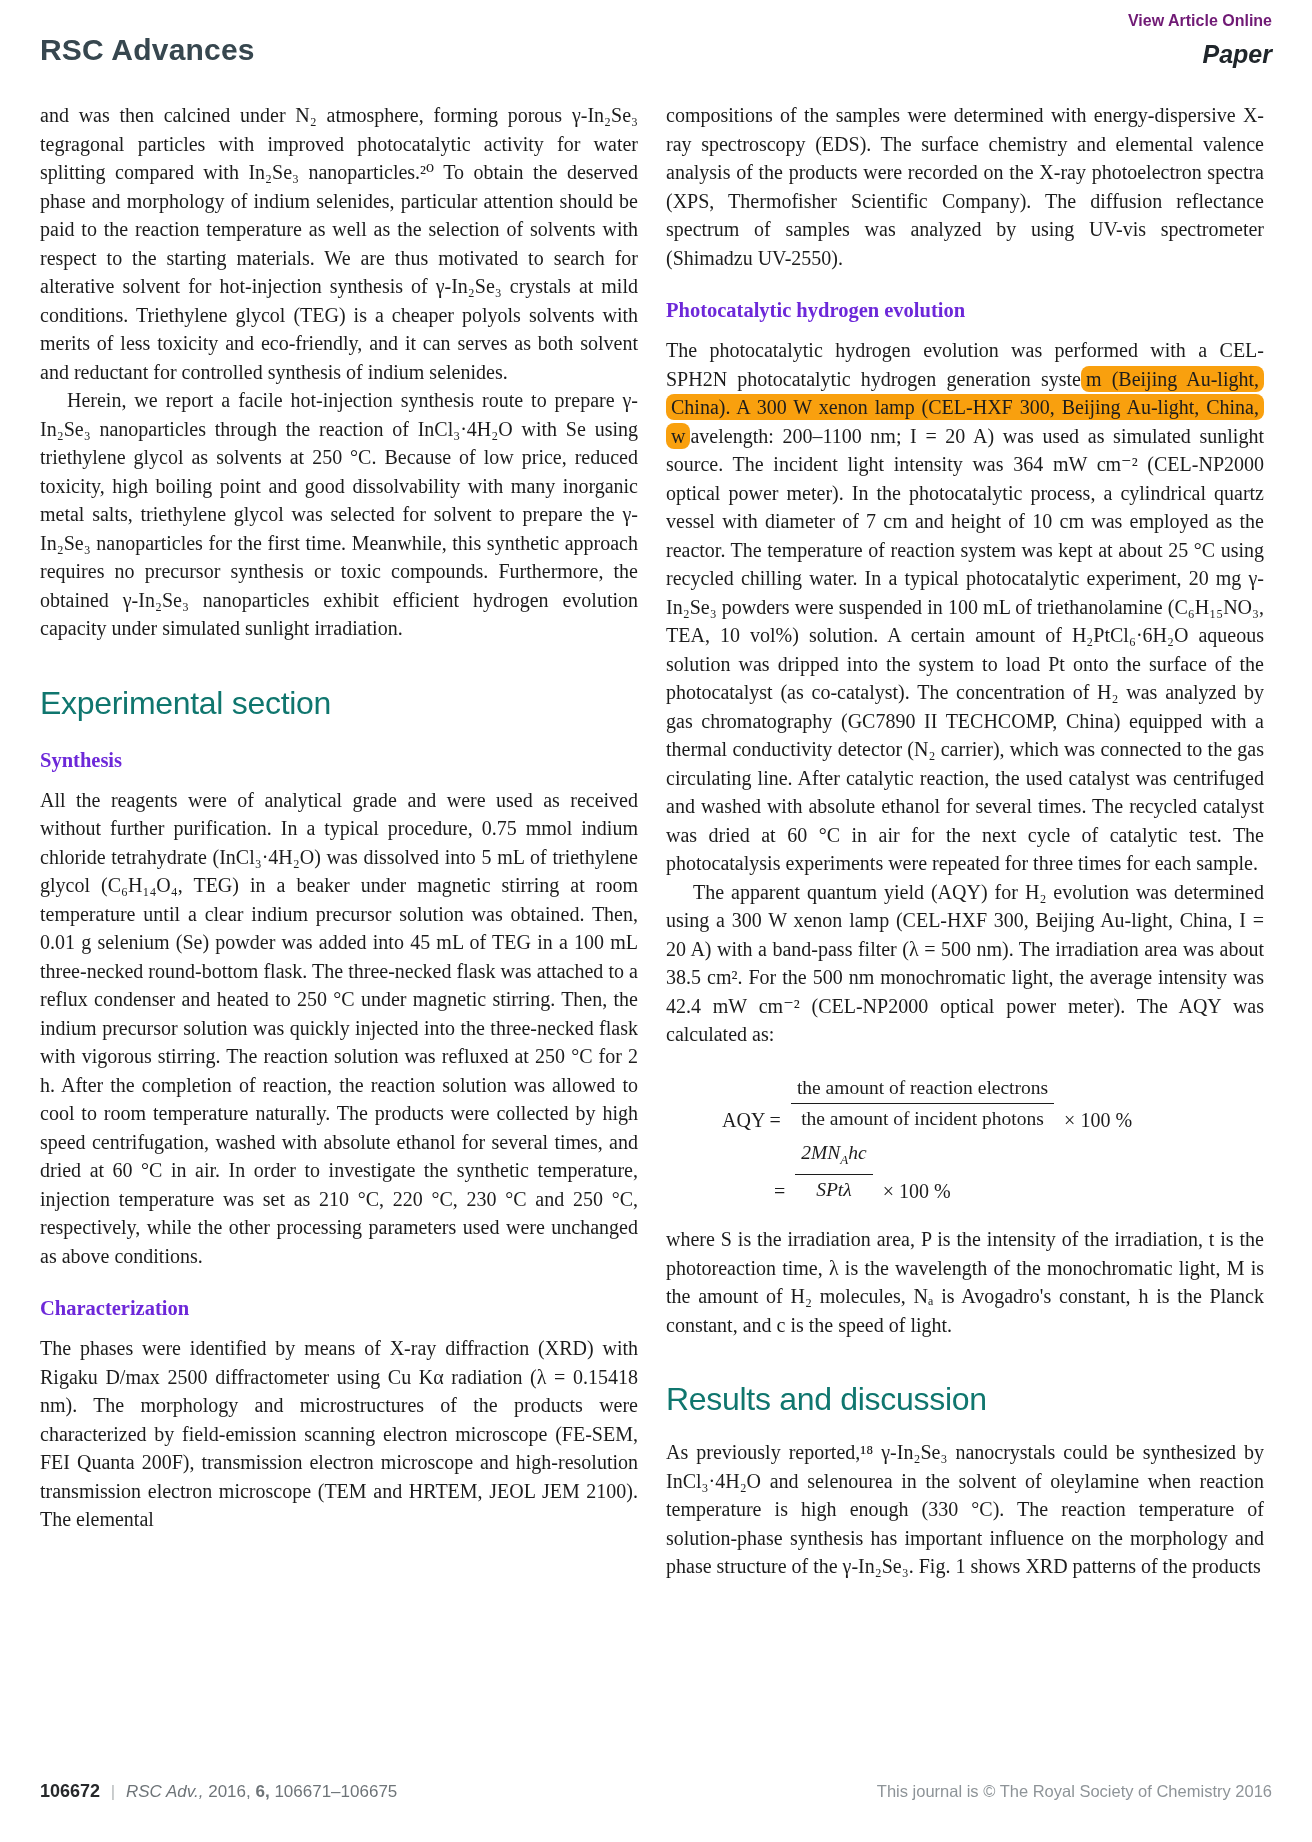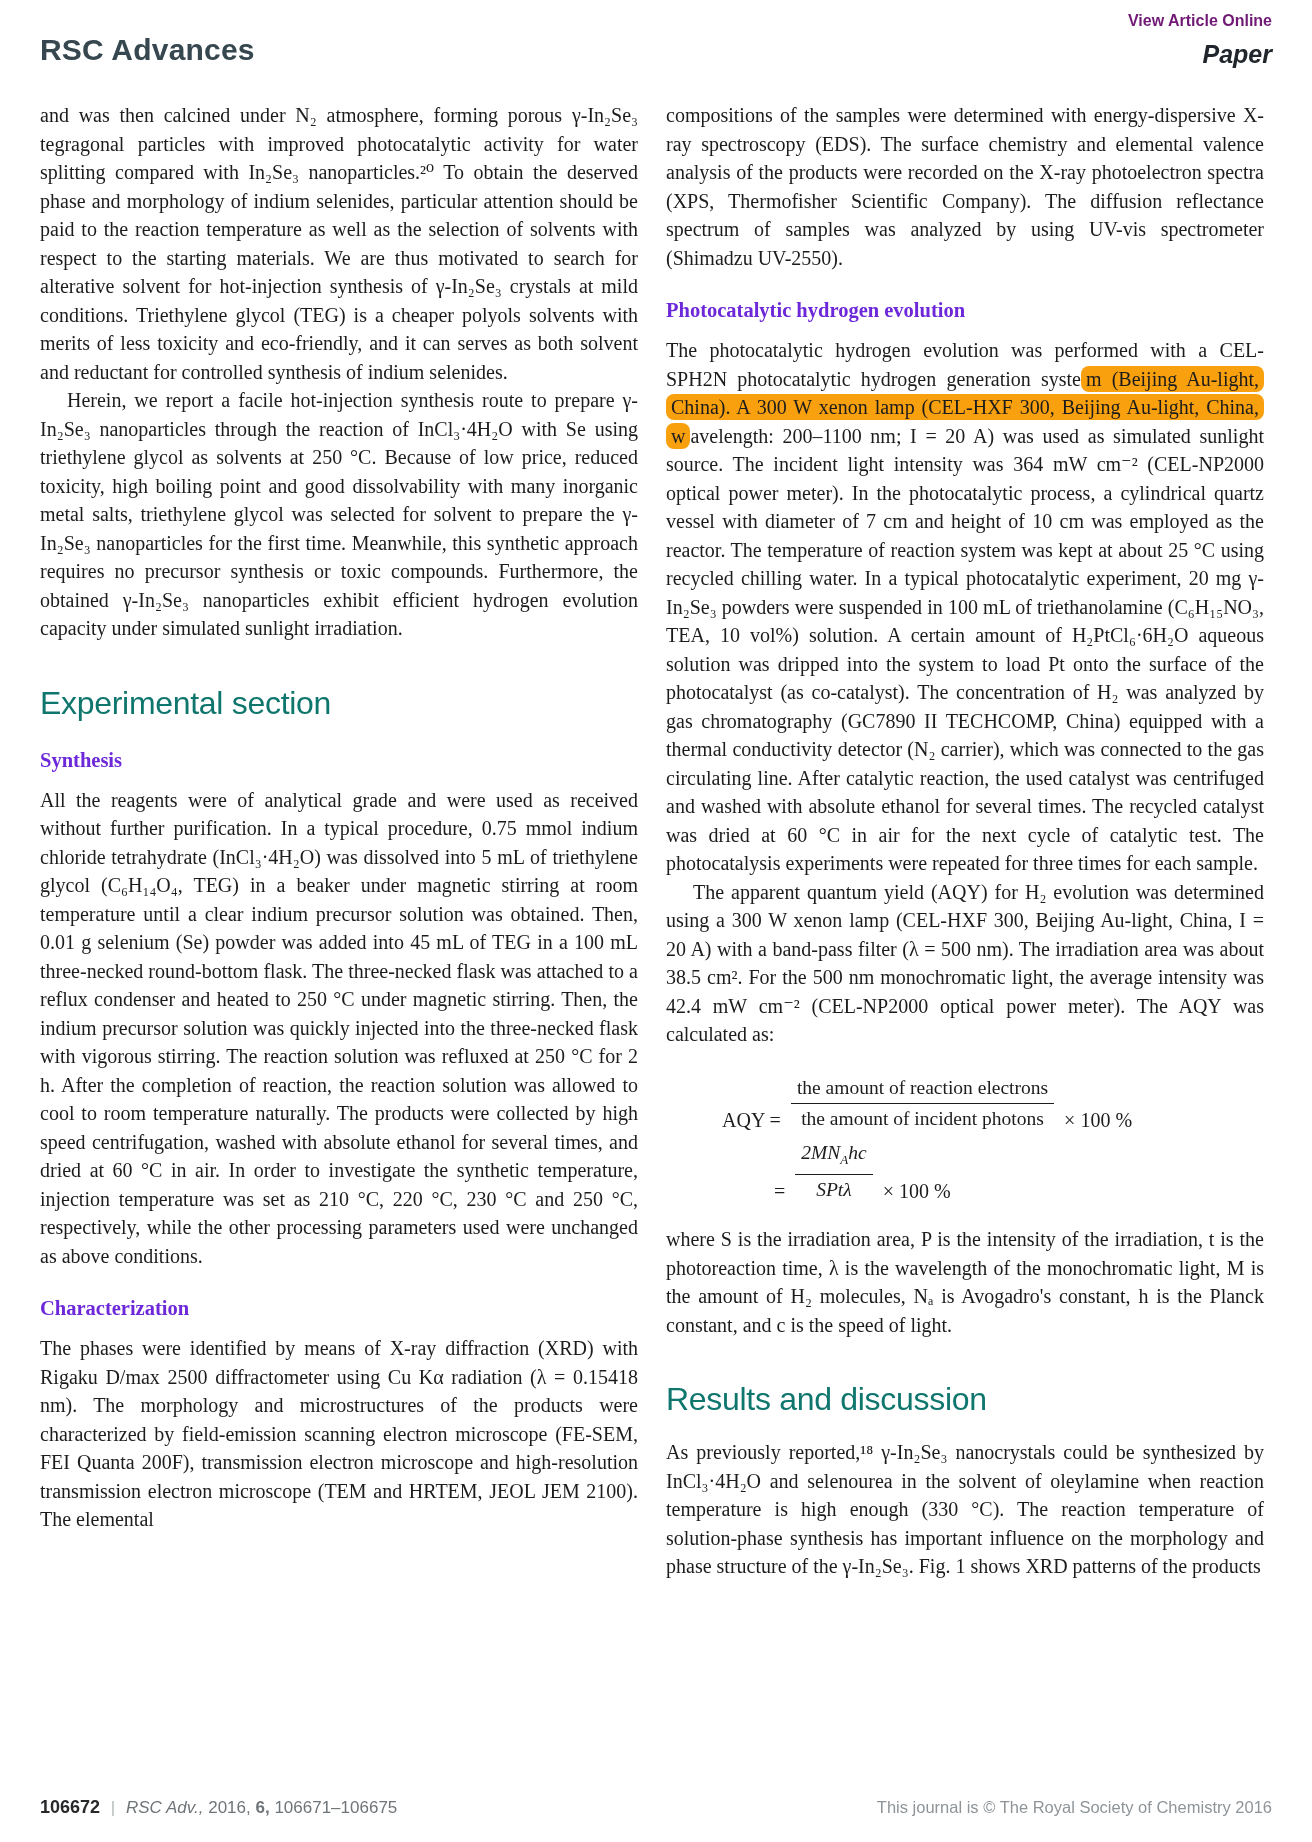--- a/index.html
+++ b/index.html
@@ -68,21 +68,21 @@
   .eq-lhs { margin-right: 10px; white-space: nowrap; }
   .frac { display: inline-block; text-align: center; vertical-align: middle; }
   .frac .num { display: block; padding: 0 6px 2px 6px; border-bottom: 1.6px solid #1c1c1c; font-size: 19.5px; line-height: 26px; }
   .frac .den { display: block; padding: 2px 6px 0 6px; font-size: 19.5px; line-height: 26px; }
   .frac-math .num, .frac-math .den { font-style: italic; }
   .frac-math sub { font-style: italic; font-size: 13px; }
   .eq-mult { margin-left: 10px; white-space: nowrap; }
 
   
   .page-footer {
-    position: absolute; left: 40px; right: 40px; bottom: 24px;
+    position: absolute; left: 40px; right: 40px; bottom: 40px;
     display: flex; justify-content: space-between; align-items: baseline;
     font-family: "Liberation Sans", "DejaVu Sans", sans-serif;
   }
   .footer-left { font-size: 17px; color: #6e7478; }
   .fp-num { font-weight: 700; color: #26282a; font-size: 18px; }
   .fp-sep { color: #b5b9bb; margin: 0 6px; }
   .fp-journal { font-style: italic; }
   .fp-vol { font-weight: 700; }
   .footer-right { font-size: 16.5px; color: #8e9498; margin-left: 43px; }
 </style>

